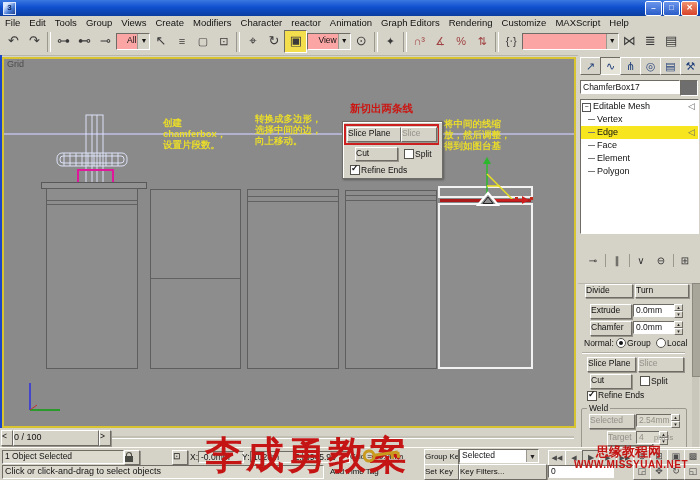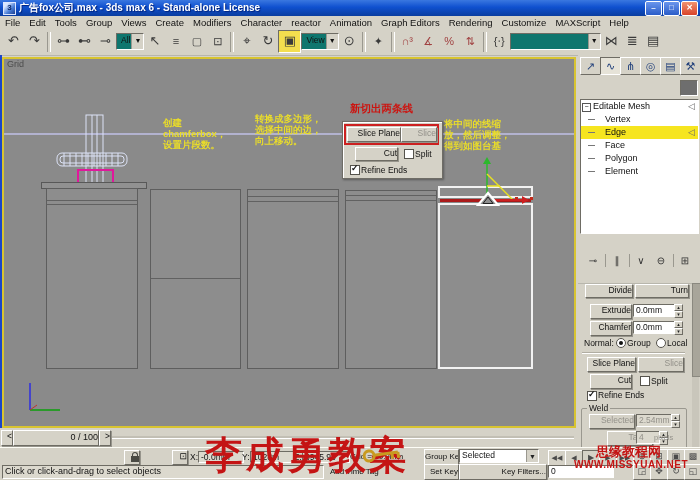--- a/index.html
+++ b/index.html
@@ -1,19 +1,19 @@
 <!DOCTYPE html>
 <html><head>
 <meta charset="utf-8">
 <style>
   html,body{margin:0;padding:0}
   #app{position:relative;width:700px;height:480px;background:#d5d2c7;font-family:"Liberation Sans",sans-serif;font-size:10px;color:#111;overflow:hidden}
   .abs{position:absolute}
   
-  .btn{position:absolute;background:#d5d2c7;border:1px solid;border-color:#ffffff #6e6c64 #6e6c64 #ffffff;box-shadow:1px 1px 0 #96948b;font-size:8.5px;text-align:right;line-height:11px;overflow:hidden;white-space:nowrap}
+  .btn{position:absolute;background:#d5d2c7;border:1px solid;border-color:#ffffff #6e6c64 #6e6c64 #ffffff;box-shadow:1px 1px 0 #96948b;font-size:8.5px;text-align:left;line-height:11px;overflow:hidden;white-space:nowrap}
   .sunk{position:absolute;background:#fff;border:1px solid;border-color:#6e6c64 #ffffff #ffffff #6e6c64;font-size:8.5px;line-height:10px;padding:0 2px;overflow:hidden;white-space:nowrap}
   .sunkg{background:#dcd9ce}
   .gray{color:#93918a}
   .dd{position:absolute;background:#fff;border:1px solid;border-color:#6e6c64 #ffffff #ffffff #6e6c64;font-size:8.5px;line-height:12px;padding:0 2px;overflow:hidden;white-space:nowrap}
   .dd .da{position:absolute;right:0;top:0;bottom:0;width:11px;background:#d5d2c7;border-left:1px solid #9a988f;text-align:center;font-size:7px;line-height:13px;color:#222}
   .spin{position:absolute;width:9px;font-size:5px;line-height:5px;text-align:center;color:#222}
   .spin div{background:#d5d2c7;border:1px solid;border-color:#fff #6e6c64 #6e6c64 #fff;height:5px}
   .cb{position:absolute;width:8px;height:8px;background:#fff;border:1px solid #55534c}
   .cb.on::after{content:"✓";position:absolute;left:0px;top:-3px;font-size:9px;font-weight:bold;color:#111}
   .rd{position:absolute;width:8px;height:8px;border-radius:50%;background:#fff;border:1px solid #55534c}
@@ -27,21 +27,21 @@
   .wb{width:15px;height:13px;border:1px solid #fff;border-radius:2px;background:linear-gradient(#6a96ec,#2a5cc8);color:#fff;font-size:8px;line-height:11px;text-align:center;font-weight:bold}
   .wb.close{background:linear-gradient(#f0926f,#d8432a)}
   
   .menubar{position:absolute;left:0;top:16px;width:700px;height:12px;display:flex;gap:9px;padding-left:5px;align-items:center;background:#d5d2c7;font-size:9.5px}
   .mi{white-space:nowrap}
   .toolbar{position:absolute;left:0;top:28px;width:700px;height:27px;display:flex;align-items:center;padding-left:3px;background:#d5d2c7;border-bottom:1px solid #b8b6ac}
   .tb{width:21px;height:21px;text-align:center;font-size:13px;line-height:20px;color:#3a3a3a;flex:0 0 auto}
   .tb.sm{font-size:11px}
   .tb.red{color:#a04040}
   .tb.active{background:#f3de4e;border:1px solid;border-color:#6e6c64 #fff #fff #6e6c64}
-  .tdd{position:relative;flex:0 0 auto;height:15px;background:#0f766e;border:1px solid;border-color:#6e6c64 #fff #fff #6e6c64;font-size:8.5px;line-height:13px;padding:0 13px 0 4px}
+  .tdd{position:relative;flex:0 0 auto;height:15px;background:#fca5a5;border:1px solid;border-color:#6e6c64 #fff #fff #6e6c64;font-size:8.5px;line-height:13px;padding:0 13px 0 10px}
   .tdd .da{position:absolute;right:0;top:0;bottom:0;width:11px;background:#d5d2c7;border-left:1px solid #9a988f;font-size:7px;line-height:13px;text-align:center}
   
   .i-undo::before{content:"↶"} .i-redo::before{content:"↷"}
   .i-link::before{content:"⊶"} .i-unlink::before{content:"⊷"} .i-bind::before{content:"⊸"}
   .i-select::before{content:"↖"} .i-selname::before{content:"≡"} .i-region::before{content:"▢"} .i-wincross::before{content:"⊡"}
   .i-move::before{content:"⌖"} .i-rotate::before{content:"↻"} .i-scale::before{content:"▣"}
   .i-center::before{content:"⊙"} .i-manip::before{content:"✦"}
   .i-snap3::before{content:"∩³"} .i-snapa::before{content:"∡"} .i-snapp::before{content:"%"} .i-snaps::before{content:"⇅"}
   .i-sets::before{content:"{⋅}"}
   .i-mirror::before{content:"⋈"} .i-align::before{content:"≣"} .i-layers::before{content:"▤"}
@@ -55,21 +55,21 @@
   .ann{position:absolute;color:#e9dc2a;font-weight:bold;font-size:9.5px;line-height:11px;white-space:pre-line}
   .annred{position:absolute;color:#cc1410;font-weight:bold;font-size:10.5px;white-space:nowrap}
   .popup{position:absolute;background:#d5d2c7;border:1px solid #6f6d66;box-shadow:inset 1px 1px 0 #fff,1px 1px 2px rgba(0,0,0,.35)}
   .redbox{position:absolute;border:2px solid #cc2020}
   .plabel{position:absolute;font-size:8.5px;line-height:10px;white-space:nowrap}
   
   .cmdpanel{position:absolute;left:578px;top:55px;width:122px;height:392px;background:#d5d2c7}
   .tab{position:absolute;top:2px;width:19px;height:16px;text-align:center;font-size:11px;line-height:16px;color:#24427c;border:1px solid;border-color:#fff #6e6c64 #6e6c64 #fff}
   .tab.on{background:#e6e3d8;border-color:#6e6c64 #fff #fff #6e6c64}
   .stack{position:absolute;left:2px;top:44px;width:117px;height:133px;background:#fff;border:1px solid;border-color:#6e6c64 #fff #fff #6e6c64;font-size:9px}
-  .srow{position:relative;height:13px;line-height:13px;padding-left:24px;white-space:nowrap}
+  .srow{position:relative;height:13px;line-height:13px;padding-left:16px;white-space:nowrap}
   .srow.root{padding-left:12px}
   .srow .tree{position:absolute;left:7px;top:6px;width:7px;height:1px;background:#777}
   .srow.hl{background:#f6e51f}
   .srow .flag{position:absolute;right:3px;top:0;color:#666;font-size:9px}
   .expand{position:absolute;left:1px;top:3px;width:7px;height:7px;background:#fff;border:1px solid #555;font-size:7px;line-height:6px;text-align:center}
   .sticons{position:absolute;left:0;top:198px;width:122px;display:flex;justify-content:center;gap:3px;align-items:center}
   .sic{width:17px;height:15px;text-align:center;font-size:10px;line-height:15px;color:#333}
   .vsep{width:1px;height:13px;background:#9a988f}
   .rollout{position:absolute;left:0;top:228px;width:114px;height:164px;overflow:hidden;border-top:1px solid #b8b6ac}
   .rlabel{position:absolute;font-size:8.5px;white-space:nowrap}
@@ -88,21 +88,20 @@
   .wm-url{position:absolute;left:574px;top:459px;font-size:10px;font-weight:bold;color:#c41414;letter-spacing:.5px;text-transform:uppercase;z-index:60;white-space:nowrap}
   .bluestrip{position:absolute;left:0;top:55px;width:2px;height:392px;background:#1b46c8}
 </style>
 </head>
 <body>
 
 <div id="app">
 
   <div class="titlebar">
     <div class="appicon">3</div>
-    <span class="wtitle">广告fox公司.max - 3ds max 6 - Stand-alone License</span>
     <div class="wbtns">
       <div class="wb">–</div>
       <div class="wb">□</div>
       <div class="wb close">✕</div>
     </div>
   </div>
 
   <div class="menubar">
     <span class="mi">File</span>
     <span class="mi">Edit</span>
@@ -248,34 +247,35 @@
   </div>
 
   <div class="cmdpanel">
     <div class="tab" style="left:2px">↗</div>
     <div class="tab on" style="left:22px">∿</div>
     <div class="tab" style="left:42px">⋔</div>
     <div class="tab" style="left:62px">◎</div>
     <div class="tab" style="left:82px">▤</div>
     <div class="tab" style="left:102px">⚒</div>
 
+    <div class="sunk" style="left:2px;top:25px;width:94px;height:12px;line-height:12px">ChamferBox17</div>
     <div class="abs" style="left:102px;top:25px;width:16px;height:14px;background:#6e6e6e;border:1px solid;border-color:#6e6c64 #fff #fff #6e6c64"></div>
 
 
     <div class="stack">
       <div class="srow root">
         <span class="expand">−</span>
         <span>Editable Mesh</span>
         <span class="flag">◁</span>
       </div>
       <div class="srow"><span class="tree"></span><span>Vertex</span></div>
       <div class="srow hl"><span class="tree"></span><span>Edge</span><span class="flag">◁</span></div>
       <div class="srow"><span class="tree"></span><span>Face</span></div>
+      <div class="srow"><span class="tree"></span><span>Element</span></div>
       <div class="srow"><span class="tree"></span><span>Polygon</span></div>
-      <div class="srow"><span class="tree"></span><span>Element</span></div>
     </div>
 
     <div class="sticons">
       <span class="sic">⊸</span>
         <span class="vsep"></span>
       <span class="sic">∥</span>
         <span class="vsep"></span>
       <span class="sic gray">∨</span>
       <span class="sic">⊖</span>
         <span class="vsep"></span>
@@ -342,20 +342,21 @@
   </div>
 
   <div class="trackbar">
     <div class="btn" style="left:1px;top:2px;width:10px;height:14px">&lt;</div>
     <div class="btn" style="left:13px;top:2px;width:84px;height:14px;line-height:13px;font-size:9px">0 / 100</div>
     <div class="btn" style="left:99px;top:2px;width:10px;height:14px">&gt;</div>
     <div class="abs" style="left:112px;top:8px;width:462px;height:2px;background:#c2bfb4;border-bottom:1px solid #fff"></div>
   </div>
 
   <div class="statusbar">
+    <div class="sunk sunkg" style="left:2px;top:2px;width:116px;height:12px">1 Object Selected</div>
     <div class="btn" style="left:124px;top:2px;width:14px;height:13px"><span class="lockicon"></span></div>
     <div class="btn" style="left:172px;top:2px;width:14px;height:13px;font-size:9px">⊡</div>
 
     <span class="abs" style="left:190px;top:4px;font-size:8.5px">X:</span>
     <div class="sunk sunkg" style="left:198px;top:3px;width:40px;height:10px">-0.0mm</div>
     <span class="abs" style="left:242px;top:4px;font-size:8.5px">Y:</span>
     <div class="sunk sunkg" style="left:250px;top:3px;width:40px;height:10px">1028m</div>
     <span class="abs" style="left:294px;top:4px;font-size:8.5px">Z:</span>
     <div class="sunk sunkg" style="left:302px;top:3px;width:42px;height:10px">8945.93</div>
     <span class="abs" style="left:350px;top:4px;font-size:8px">Grid = 10.0mm</span>

